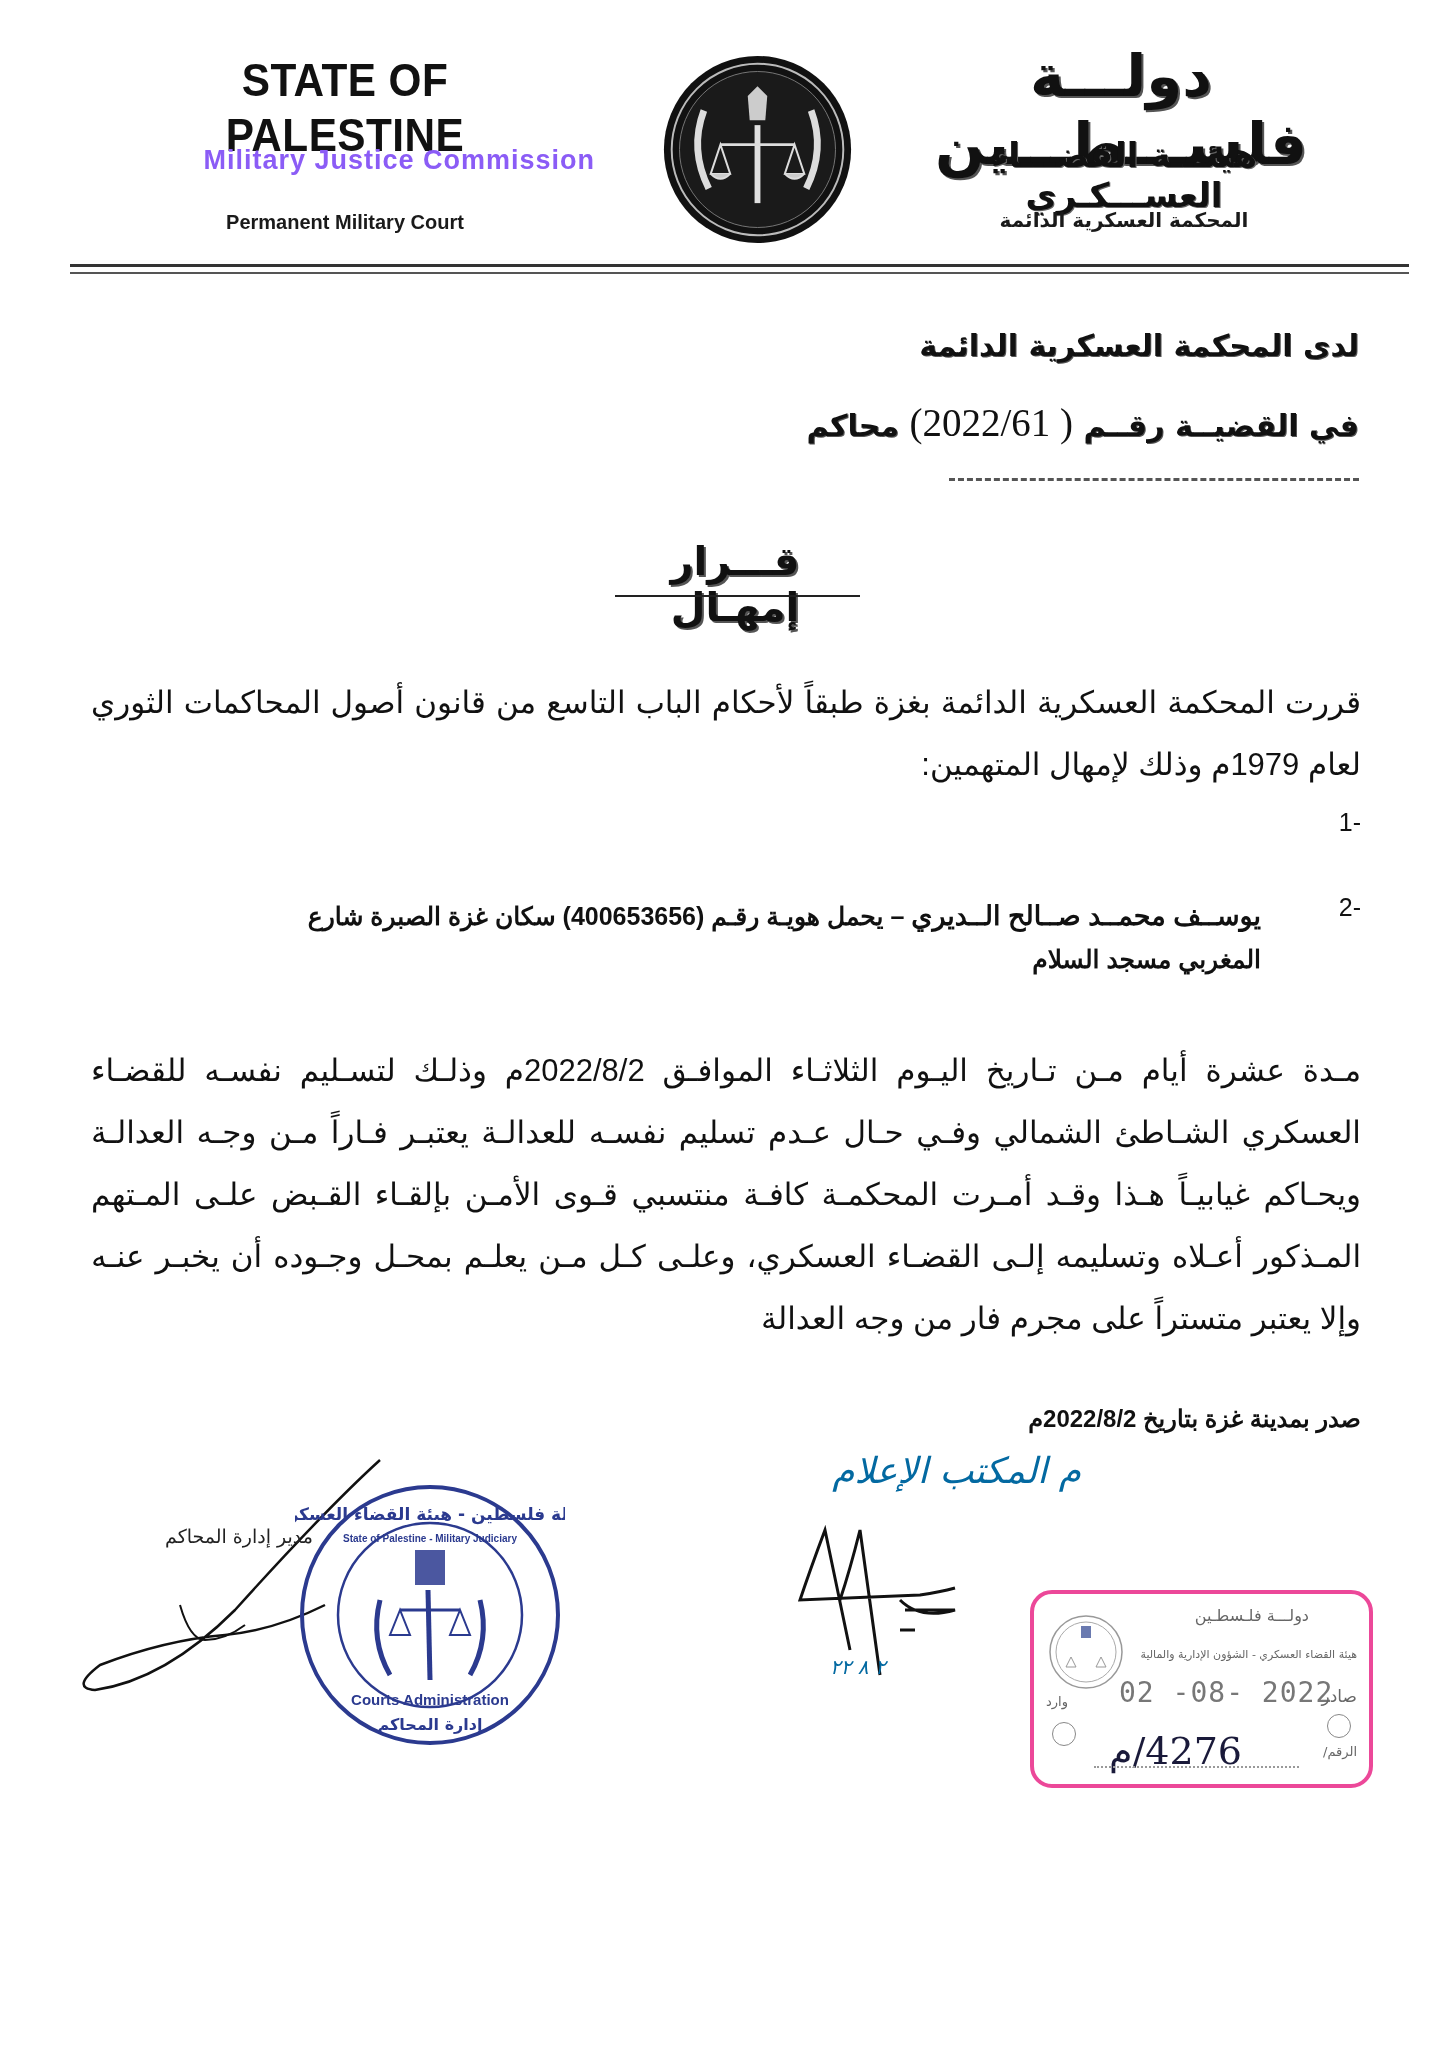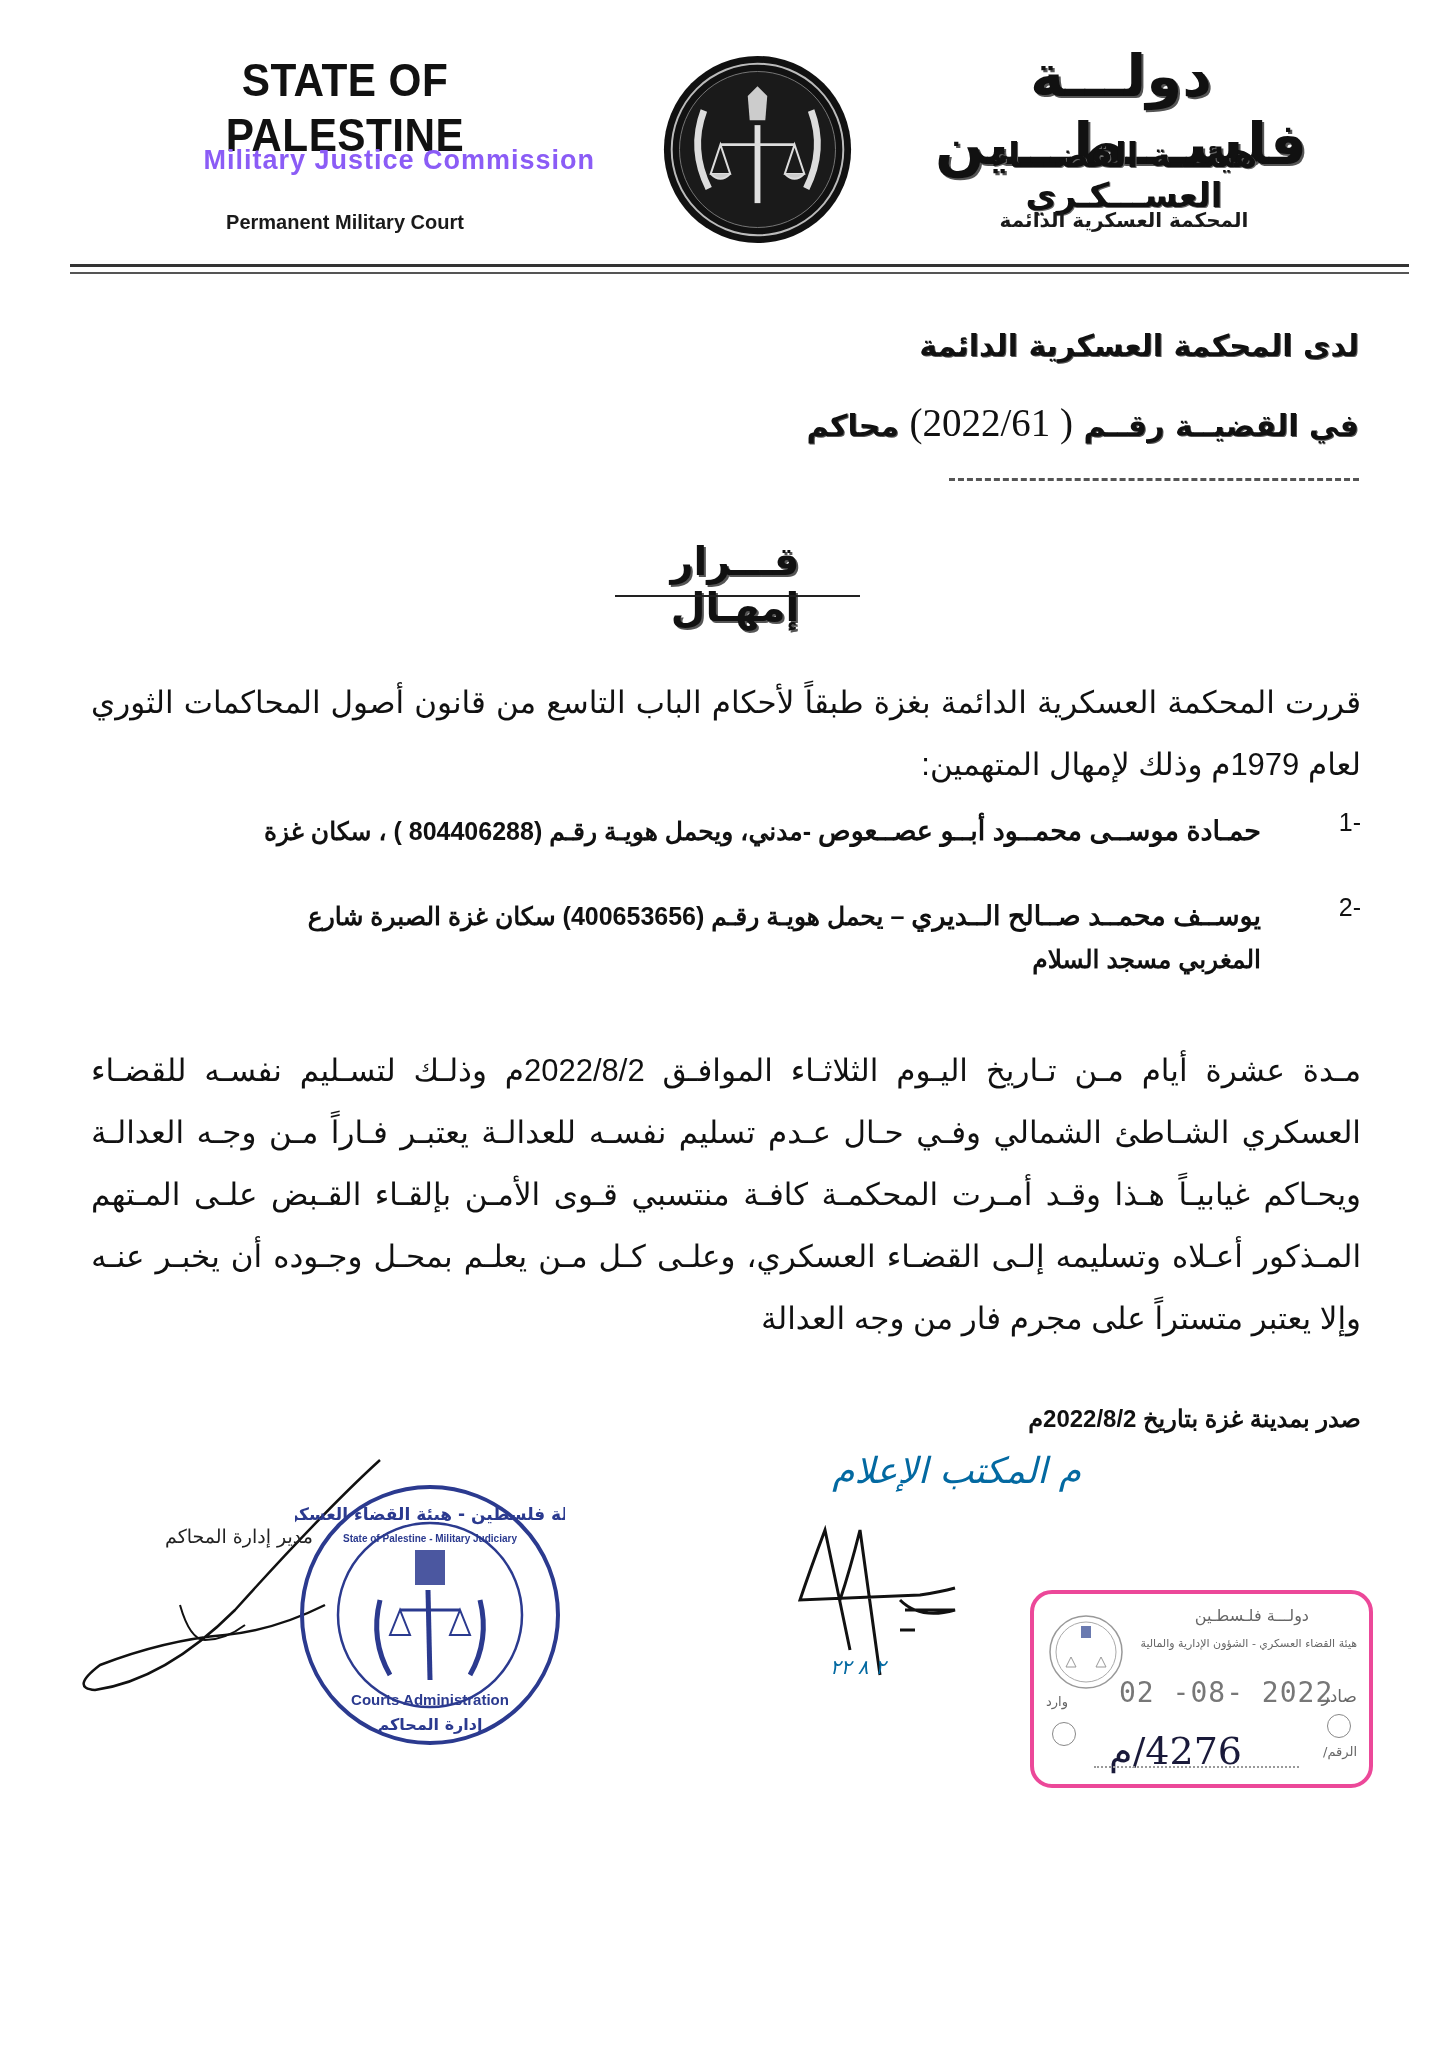--- a/index.html
+++ b/index.html
@@ -38,21 +38,21 @@
   .p2 { top: 1040px; }
   .issued { right: 88px; top: 1405px; direction: rtl; font-family: "Liberation Sans", sans-serif; font-weight: 700; font-size: 24px; color: #111; }
 
   
   .hand { font-family: "DejaVu Serif", serif; font-style: italic; color: #0369a1; direction: rtl; }
   .sig-note { right: 368px; top: 1450px; font-size: 36px; }
   .stamp-blue { left: 295px; top: 1480px; width: 270px; height: 270px; }
   .admin-label { left: 165px; top: 1525px; font-size: 19px; direction: rtl; color: #222; font-family: "DejaVu Serif", serif; }
   .date-stamp { left: 1030px; top: 1590px; width: 335px; height: 190px; border: 4px solid #ec4899; border-radius: 22px; color: #666; }
   .ds-title { position: absolute; right: 60px; top: 12px; font-size: 16px; direction: rtl; }
-  .ds-sub { position: absolute; right: 12px; top: 43px; font-size: 11px; direction: rtl; }
+  .ds-sub { position: absolute; right: 12px; top: 54px; font-size: 11px; direction: rtl; }
   .ds-date { position: absolute; left: 85px; top: 82px; font-family: "DejaVu Sans Mono", monospace; font-size: 28px; color: #777; letter-spacing: 1px; }
   .ds-out { position: absolute; right: 12px; top: 92px; font-size: 17px; direction: rtl; }
   .ds-in { position: absolute; left: 12px; top: 100px; font-size: 13px; direction: rtl; }
   .ds-circle-l { position: absolute; left: 18px; top: 128px; width: 22px; height: 22px; border: 1.5px solid #888; border-radius: 50%; }
   .ds-circle-r { position: absolute; right: 18px; top: 120px; width: 22px; height: 22px; border: 1.5px solid #888; border-radius: 50%; }
   .ds-num-label { position: absolute; right: 12px; top: 150px; font-size: 13px; direction: rtl; }
   .ds-num { position: absolute; left: 75px; top: 135px; font-family: "DejaVu Serif", serif; font-size: 38px; color: #1a1a3a; direction: rtl; }
   .ds-dots { position: absolute; left: 60px; right: 70px; top: 172px; border-top: 2px dotted #999; }
   .ds-seal { position: absolute; left: 12px; top: 18px; width: 80px; height: 80px; }
 </style>
@@ -93,24 +93,20 @@
 </div>
 <div class="abs dashes"></div>
 
 <div class="abs decision-title">قـــرار إمهـال</div>
 <div class="abs decision-underline"></div>
 
 <div class="abs para p1">قررت المحكمة العسكرية الدائمة بغزة طبقاً لأحكام الباب التاسع من قانون أصول المحاكمات الثوري لعام 1979م وذلك لإمهال المتهمين:</div>
 
 <div class="abs accused a1">
   <span class="num">-1</span>
-  <div class="body">
-    <span class="name">حمـادة موســى محمــود أبــو عصــعوص</span>
-    <span>-مدني، ويحمل هويـة رقـم (804406288 ) ، سكان غزة</span>
-  </div>
 </div>
 
 <div class="abs accused a2">
   <span class="num">-2</span>
   <div class="body">
     <span class="name">يوســف محمــد صــالح الــديري</span>
     <span>– يحمل هويـة رقـم (400653656)  سكان غزة الصبرة شارع</span>
   </div>
   <div class="cont">المغربي مسجد السلام</div>
 </div>

